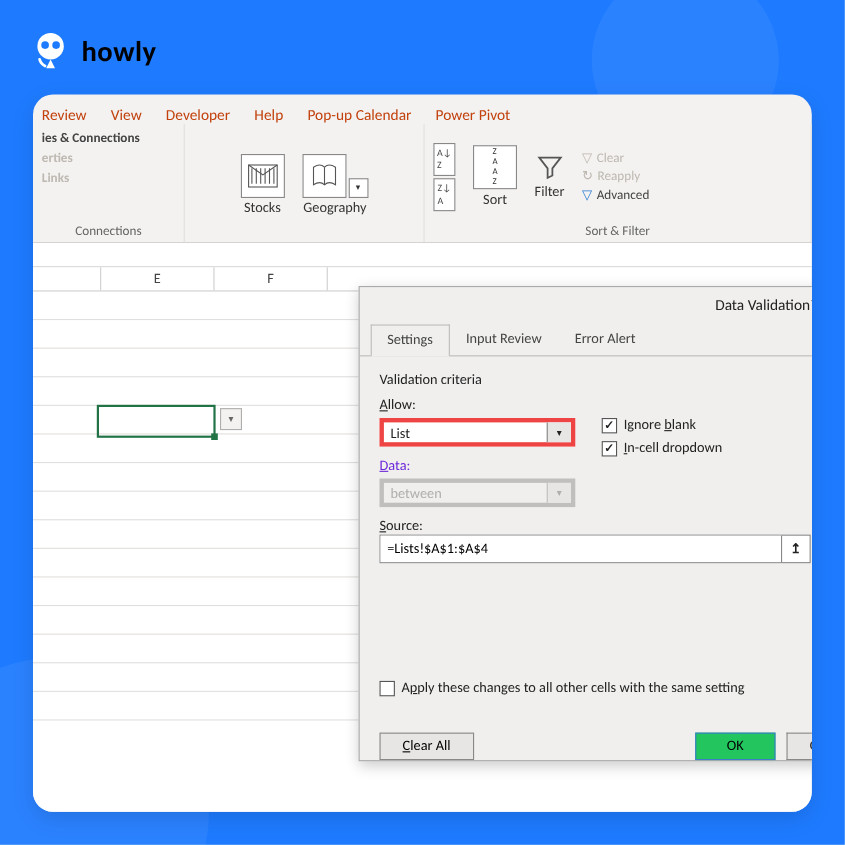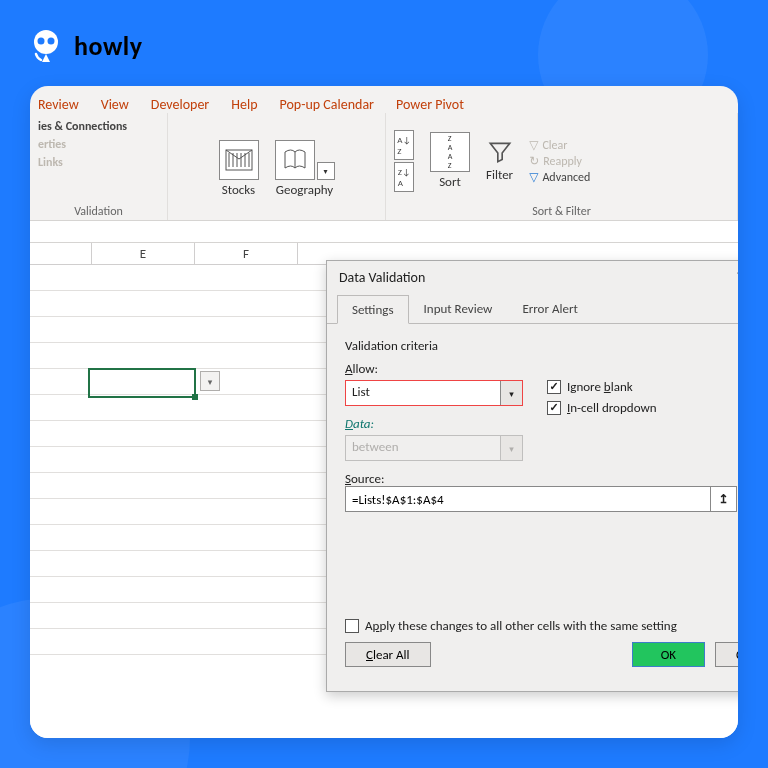--- a/index.html
+++ b/index.html
@@ -30,44 +30,44 @@
 .formula-bar { height: 22px; background: #fff; border-bottom: 1px solid #d6d4d2; }
 .grid { position: relative; background: #fff; height: calc(100% - 150px); }
 .colhead { display: flex; height: 22px; border-bottom: 1px solid #d0cece; font-size: 13px; color: #444; }
 .colhead div { width: 103px; text-align: center; border-right: 1px solid #d0cece; line-height: 22px; }
 .rows { }
 .row { height: 26px; border-bottom: 1px solid #e1dfdd; }
 .selected-cell { position: absolute; top: 125px; left: 58px; width: 108px; height: 30px; border: 2px solid #217346; }
 .selected-cell .handle { position: absolute; right: -4px; bottom: -4px; width: 6px; height: 6px; background: #217346; }
 .cell-dd { position: absolute; top: 128px; left: 170px; width: 20px; height: 20px; background: #f3f2f1; border: 1px solid #b0aeac; display: flex; align-items: center; justify-content: center; font-size: 9px; color: #666; }
 .dialog { position: absolute; top: 174px; left: 296px; width: 430px; height: 432px; background: #f0efee; border: 1px solid #aaa; box-shadow: 0 4px 12px rgba(0,0,0,0.2); font-size: 13px; color: #222; }
-.dlg-title { display: flex; justify-content: space-between; padding: 8px 12px; font-size: 14px; }
+.dlg-title { display: flex; justify-content: flex-end; padding: 8px 12px; font-size: 14px; }
 .dlg-tabs { display: flex; gap: 0; padding: 0 10px; border-bottom: 1px solid #bdbbba; }
 .dlg-tab { padding: 6px 14px; color: #444; cursor: pointer; border: 1px solid transparent; }
 .dlg-tab.active { background: #f0efee; border: 1px solid #bdbbba; border-bottom-color: #f0efee; position: relative; top: 1px; }
 .dlg-body { padding: 10px 18px; }
 .section-label { margin: 4px 0 8px 0; font-size: 13px; }
 .form-row { display: flex; gap: 24px; margin-bottom: 10px; }
 .form-col { display: flex; flex-direction: column; gap: 4px; }
 .lbl { font-size: 13px; }
-.lbl.dis { color: #0f766e; font-style: italic; }
-.select-box { display: flex; width: 178px; height: 26px; background: #fff; border: 1px solid #ef4444; }
+.lbl.dis { color: #6d28d9; }
+.select-box { display: flex; width: 178px; height: 26px; background: #fff; border: 4px solid #ef4444; }
 .select-box.dis { background: #f0efee; color: #b0aeac; border-color: #c0bfbe; }
 .select-box .val { flex: 1; padding: 3px 6px; font-size: 13px; }
 .select-box .arr { width: 22px; border-left: 1px solid #888; background: #e8e6e4; display: flex; align-items: center; justify-content: center; font-size: 9px; }
 .select-box.dis .arr { border-color: #c0bfbe; }
 .chk-col { display: flex; flex-direction: column; gap: 6px; padding-top: 18px; }
 .chk { display: flex; align-items: center; gap: 6px; font-size: 13px; }
 .chk .box { width: 14px; height: 14px; border: 1px solid #555; background: #fff; display: flex; align-items: center; justify-content: center; font-size: 11px; font-weight: bold; }
 .source-row { margin-top: 6px; }
 .source-input { display: flex; height: 26px; border: 1px solid #888; background: #fff; }
 .source-input input { flex: 1; border: none; padding: 0 6px; font-size: 13px; outline: none; }
 .source-input .pick { width: 26px; border-left: 1px solid #888; display: flex; align-items: center; justify-content: center; font-size: 12px; font-weight: bold; }
 .apply-row { position: absolute; bottom: 58px; left: 18px; right: 0; }
-.dlg-footer { position: absolute; bottom: 24px; left: 18px; right: 12px; display: flex; justify-content: space-between; align-items: flex-end; margin-top: 44px; }
+.dlg-footer { position: absolute; bottom: 0; left: 18px; right: 12px; display: flex; justify-content: space-between; align-items: flex-end; margin-top: 44px; }
 .btn { padding: 4px 20px; border: 1px solid #888; background: #e8e6e4; font-size: 13px; cursor: pointer; }
 .btn.primary { background: #22c55e; border-color: #3d7dca; padding-left: 28px; padding-right: 28px; }
 .foot-right { display: flex; gap: 10px; }
 u { text-decoration: underline; }
 </style>
 </head>
 <body>
 
 <div class="bubble1"></div>
 <div class="bubble2"></div>
@@ -95,21 +95,21 @@
     <span>Power Pivot</span>
   </div>
 
   <div class="ribbon">
     <div class="r-group" style="width:138px">
       <div class="conn-items">
         <span>ies &amp; Connections</span>
         <span class="muted">erties</span>
         <span class="muted">Links</span>
       </div>
-      <div class="r-group-label">Validation</div>
+      <div class="r-group-label">Connections</div>
     </div>
 
     <div class="r-group" style="width:218px">
       <div class="r-row" style="justify-content:center;align-items:center">
         <div class="big-btn">
           <div class="big-icon">
               <svg width="28" height="22" viewBox="0 0 28 22">
                 <rect x="1" y="1" width="26" height="20" fill="none" stroke="#555"></rect>
                 <path d="M4 4v14M8 4v14M12 4v14M16 4v14M20 4v14M24 4v14" stroke="#555"></path>
                 <path d="M1 1 L14 10 L27 1" fill="none" stroke="#555"></path>

